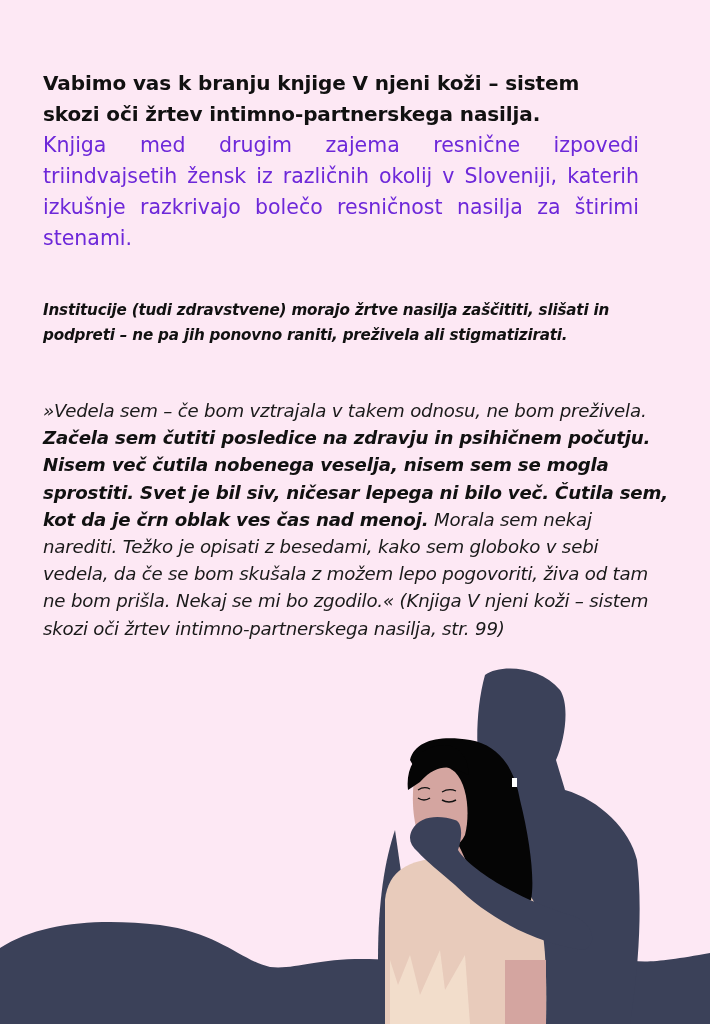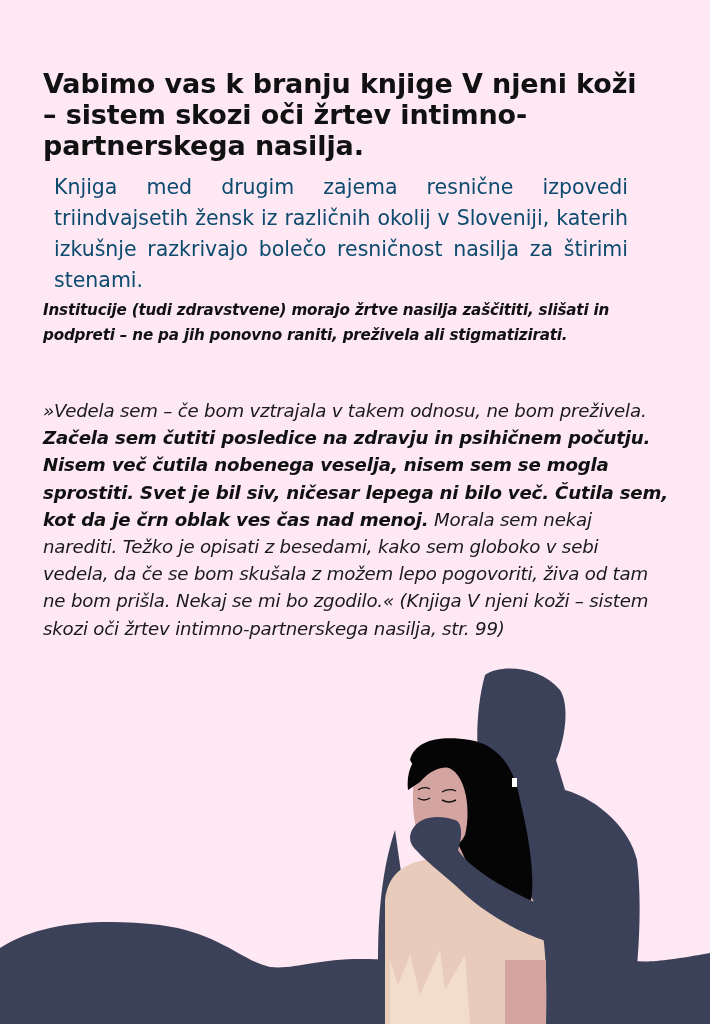--- a/index.html
+++ b/index.html
@@ -8,26 +8,26 @@
       background: #fde8f4;
       position: relative;
       font-family: "DejaVu Sans", sans-serif;
       color: #111;
     }
     .page { position: absolute; left: 0; top: 0; width: 710px; height: 1024px; }
     .intro {
       position: absolute; left: 43px; top: 68px; width: 596px;
     }
     .intro-title {
-      font-weight: bold; font-size: 27px; line-height: 31px; margin: 0;
+      font-weight: bold; font-size: 20px; line-height: 31px; margin: 0;
       letter-spacing: -0.1px;
     }
     .intro-body {
-      font-size: 20.5px; line-height: 31px; margin: 11px; text-align: justify;
-      color: #0c4a6e;
+      font-size: 20.5px; line-height: 31px; margin: 0; text-align: justify;
+      color: #6d28d9;
     }
     .callout {
       position: absolute; left: 43px; top: 298px; width: 630px;
       font-style: italic; font-weight: bold; font-size: 15.2px; line-height: 25px;
       margin: 0; letter-spacing: -0.2px;
     }
     .quote {
       position: absolute; left: 43px; top: 397px; width: 625px;
       font-style: italic; font-size: 18.2px; line-height: 27.2px; margin: 0;
       letter-spacing: -0.2px; color: #1a1a1a;

